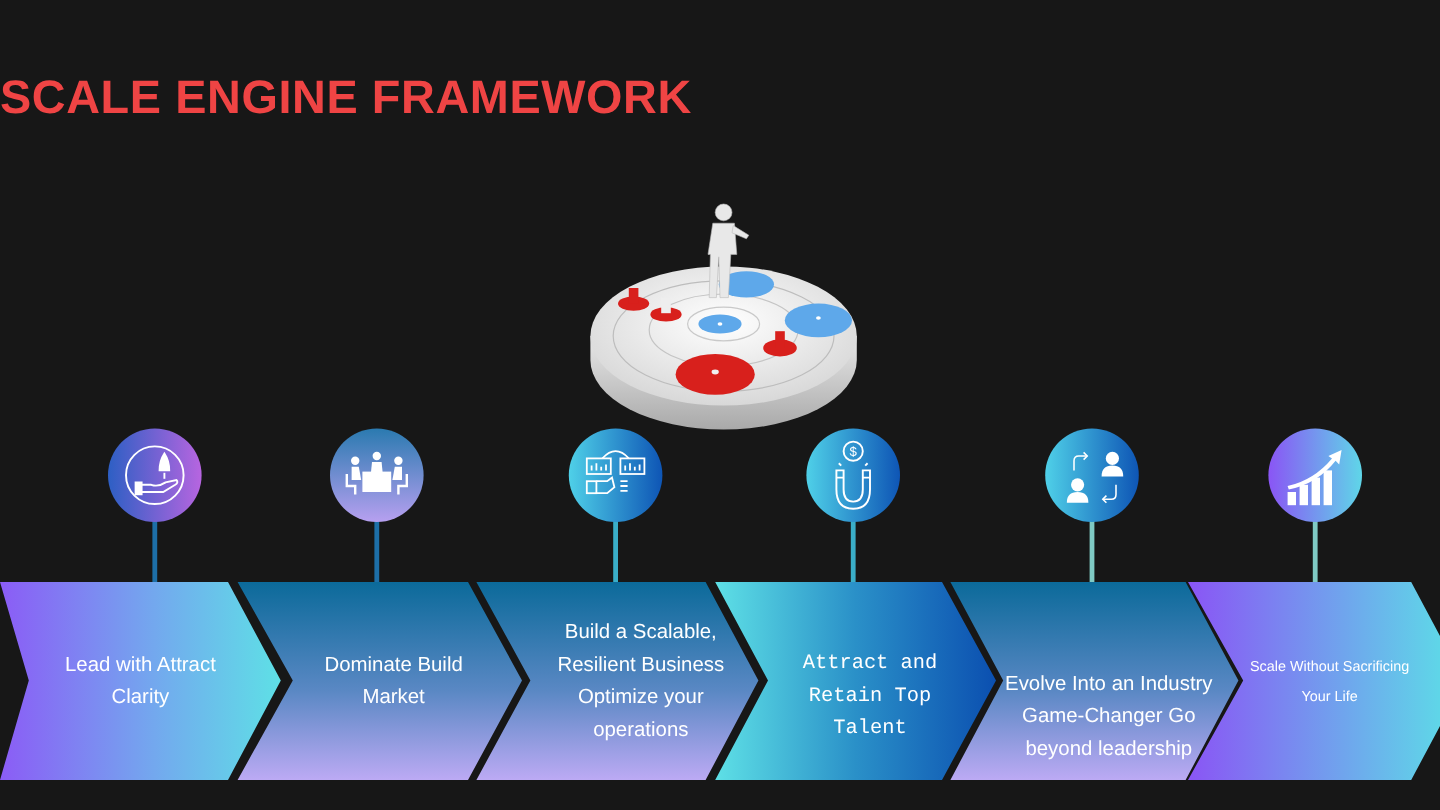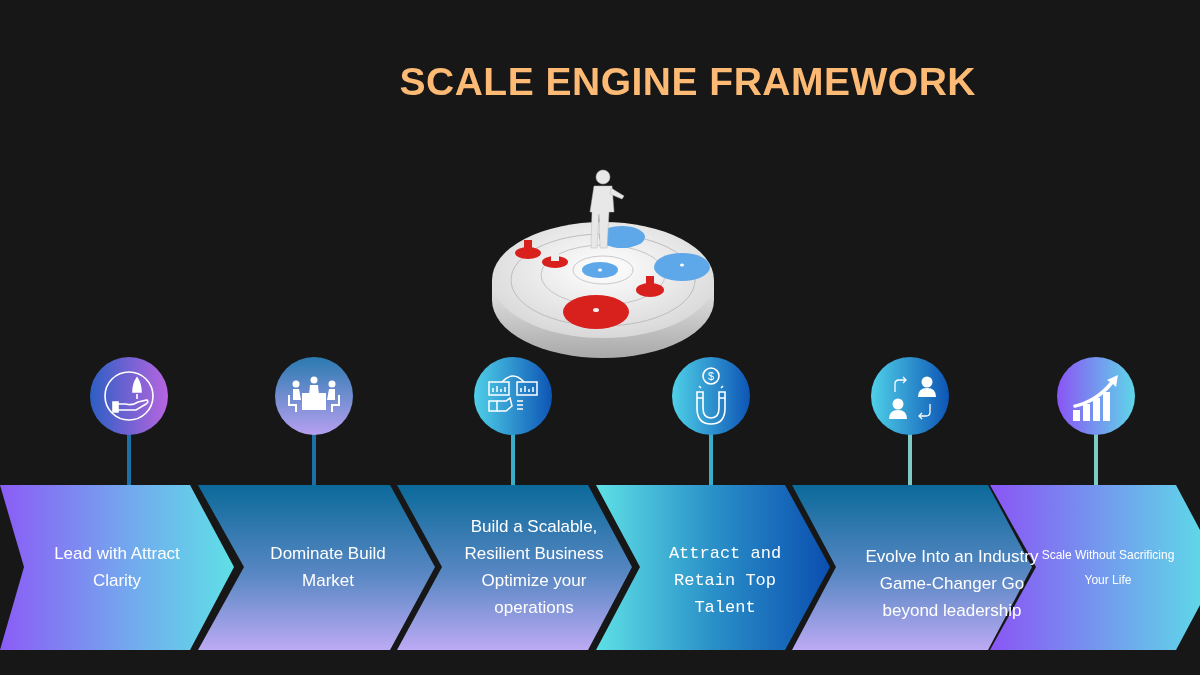--- a/index.html
+++ b/index.html
@@ -1,17 +1,17 @@
 <!DOCTYPE html>
 <html><head>
 <meta charset="utf-8">
 <style>
   html, body { margin:0; padding:0; }
   body { width:1200px; height:675px; background:#171717; position:relative; overflow:hidden; font-family:"Liberation Sans", sans-serif; }
-  .title { position:absolute; left:0; width:976px; top:60px; text-align:right; color:#fdba74; font-weight:bold; font-size:39px; letter-spacing:0.5px; font-family:"Liberation Sans", sans-serif; }
+  .title { position:absolute; left:0; width:976px; top:60px; text-align:left; color:#ef4444; font-weight:bold; font-size:39px; letter-spacing:0.5px; font-family:"Liberation Sans", sans-serif; }
   svg.stage { position:absolute; left:0; top:0; }
   .label { position:absolute; color:#fff; text-align:center; font-size:17px; line-height:27px; font-family:"Liberation Sans", sans-serif; }
 </style>
 </head>
 <body>
 
 <div class="title">SCALE ENGINE  FRAMEWORK</div>
 
 <svg class="stage" width="1200" height="675" viewBox="0 0 1200 675">
   <defs>
@@ -176,14 +176,14 @@
       <rect x="1103" y="392" width="7" height="29"></rect>
       <path d="M1073,405 Q1095,400 1110,382 L1107,380 L1118,375 L1116,387 L1113,384 Q1098,403 1074,408 Z"></path>
     </g>
   </g>
 </svg>
 
 <div class="label" style="left:28px; width:178px; top:540px;">Lead with Attract Clarity</div>
 <div class="label" style="left:250px; width:156px; top:540px;">Dominate Build Market</div>
 <div class="label" style="left:453px; width:162px; top:513px;">Build a Scalable, Resilient Business Optimize your operations</div>
 <div class="label" style="left:642px; width:166px; top:540px;font-family:Liberation Mono, monospace;">Attract and Retain Top Talent</div>
-<div class="label" style="left:836px; width:176px; top:543px;margin-left:28px;">Evolve Into an Industry Game-Changer Go beyond leadership</div>
+<div class="label" style="left:836px; width:176px; top:556px;">Evolve Into an Industry Game-Changer Go beyond leadership</div>
 <div class="label" style="left:1032px; width:152px; top:543px; font-size:12px; line-height:25px;">Scale Without Sacrificing Your Life</div>
 
 </body></html>

